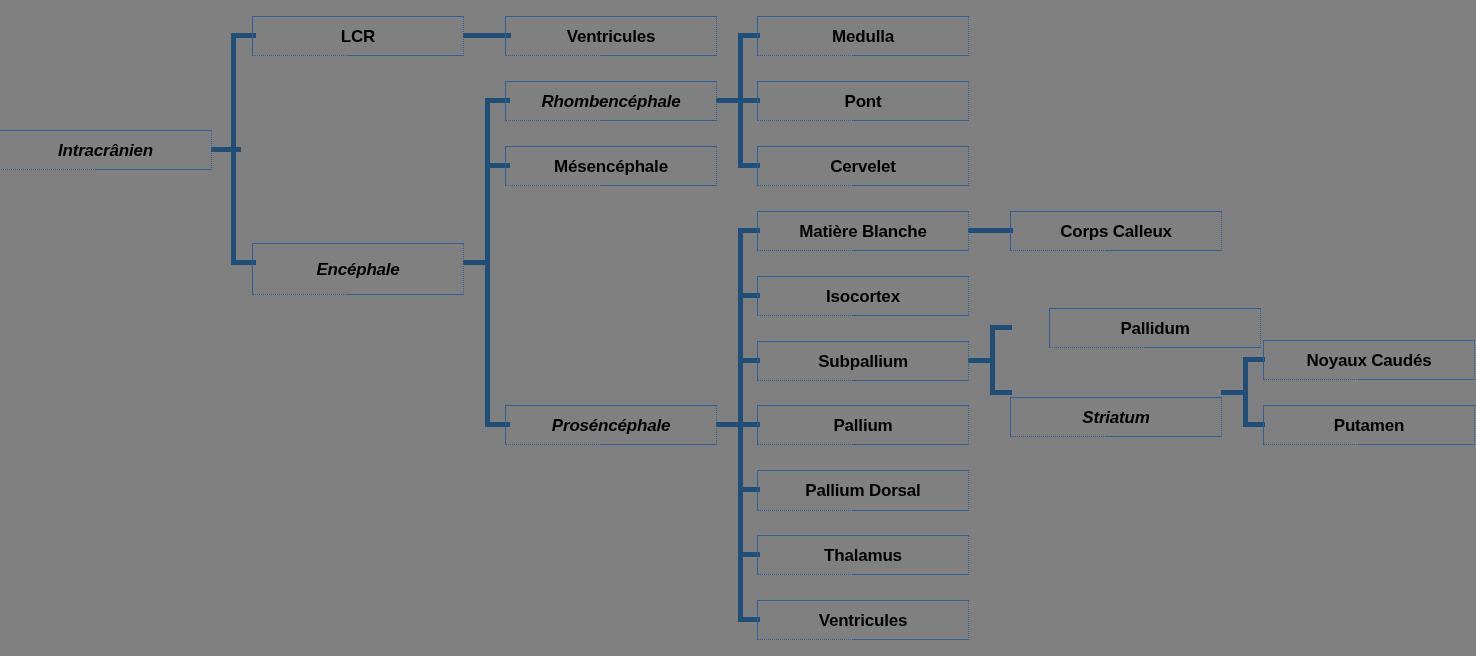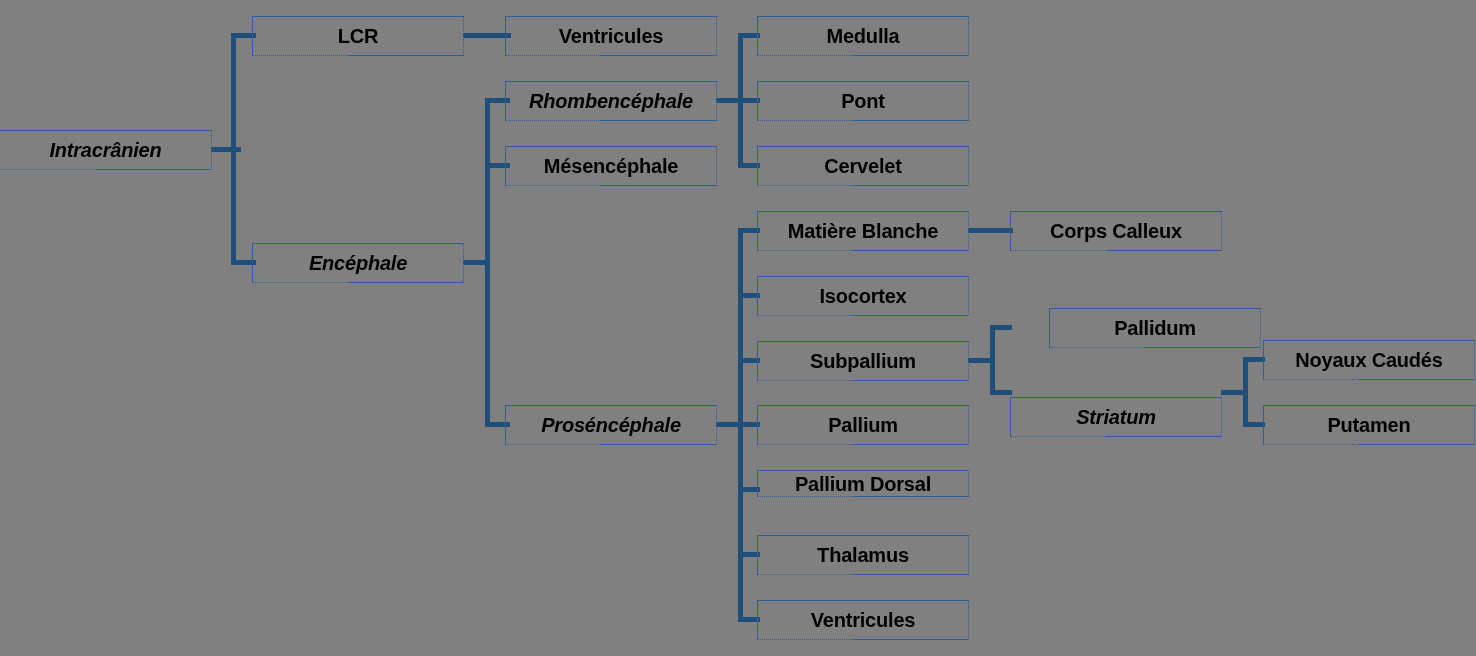--- a/index.html
+++ b/index.html
@@ -32,21 +32,21 @@
     display: flex;
     align-items: center;
     justify-content: center;
     text-align: center;
     background: transparent;
     border-top: 1px solid #2E5F9A;
     border-left: 1px solid #2E5F9A;
     border-right: 1px dotted #2E5F9A;
     border-bottom: 1px dotted #2E5F9A;
     color: #000000;
-    font-size: 20px;
+    font-size: 17px;
     font-weight: bold;
     letter-spacing: -0.2px;
     line-height: 1;
     padding: 0 6px;
   }
   .node.italic { font-style: italic; }
 
   
   .node::after {
     content: "";
@@ -109,21 +109,21 @@
   <div class="conn h" style="left:1243px; top:357px; width:22px;"></div>
   <div class="conn h" style="left:1243px; top:422px; width:22px;"></div>
 
   <div class="node italic" style="left:-1px; top:130px; width:213px; height:40px;">
     <span class="label">Intracrânien</span>
   </div>
 
   <div class="node" style="left:252px; top:16px; width:212px; height:40px;">
     <span class="label">LCR</span>
   </div>
-  <div class="node italic" style="left:252px; top:243px; width:212px; height:40px;">
+  <div class="node italic" style="left:252px; top:243px; width:212px; height:52px;">
     <span class="label">Encéphale</span>
   </div>
 
   <div class="node" style="left:505px; top:16px; width:212px; height:40px;">
     <span class="label">Ventricules</span>
   </div>
   <div class="node italic" style="left:505px; top:81px; width:212px; height:40px;">
     <span class="label">Rhombencéphale</span>
   </div>
   <div class="node" style="left:505px; top:146px; width:212px; height:40px;">
@@ -148,21 +148,21 @@
   </div>
   <div class="node" style="left:757px; top:276px; width:212px; height:40px;">
     <span class="label">Isocortex</span>
   </div>
   <div class="node" style="left:757px; top:341px; width:212px; height:40px;text-align:right;">
     <span class="label">Subpallium</span>
   </div>
   <div class="node" style="left:757px; top:405px; width:212px; height:40px;">
     <span class="label">Pallium</span>
   </div>
-  <div class="node" style="left:757px; top:470px; width:212px; height:27px;">
+  <div class="node" style="left:757px; top:470px; width:212px; height:41px;">
     <span class="label">Pallium Dorsal</span>
   </div>
   <div class="node" style="left:757px; top:535px; width:212px; height:40px;">
     <span class="label">Thalamus</span>
   </div>
   <div class="node" style="left:757px; top:600px; width:212px; height:40px;">
     <span class="label">Ventricules</span>
   </div>
 
   <div class="node" style="left:1010px; top:211px; width:212px; height:40px;">

